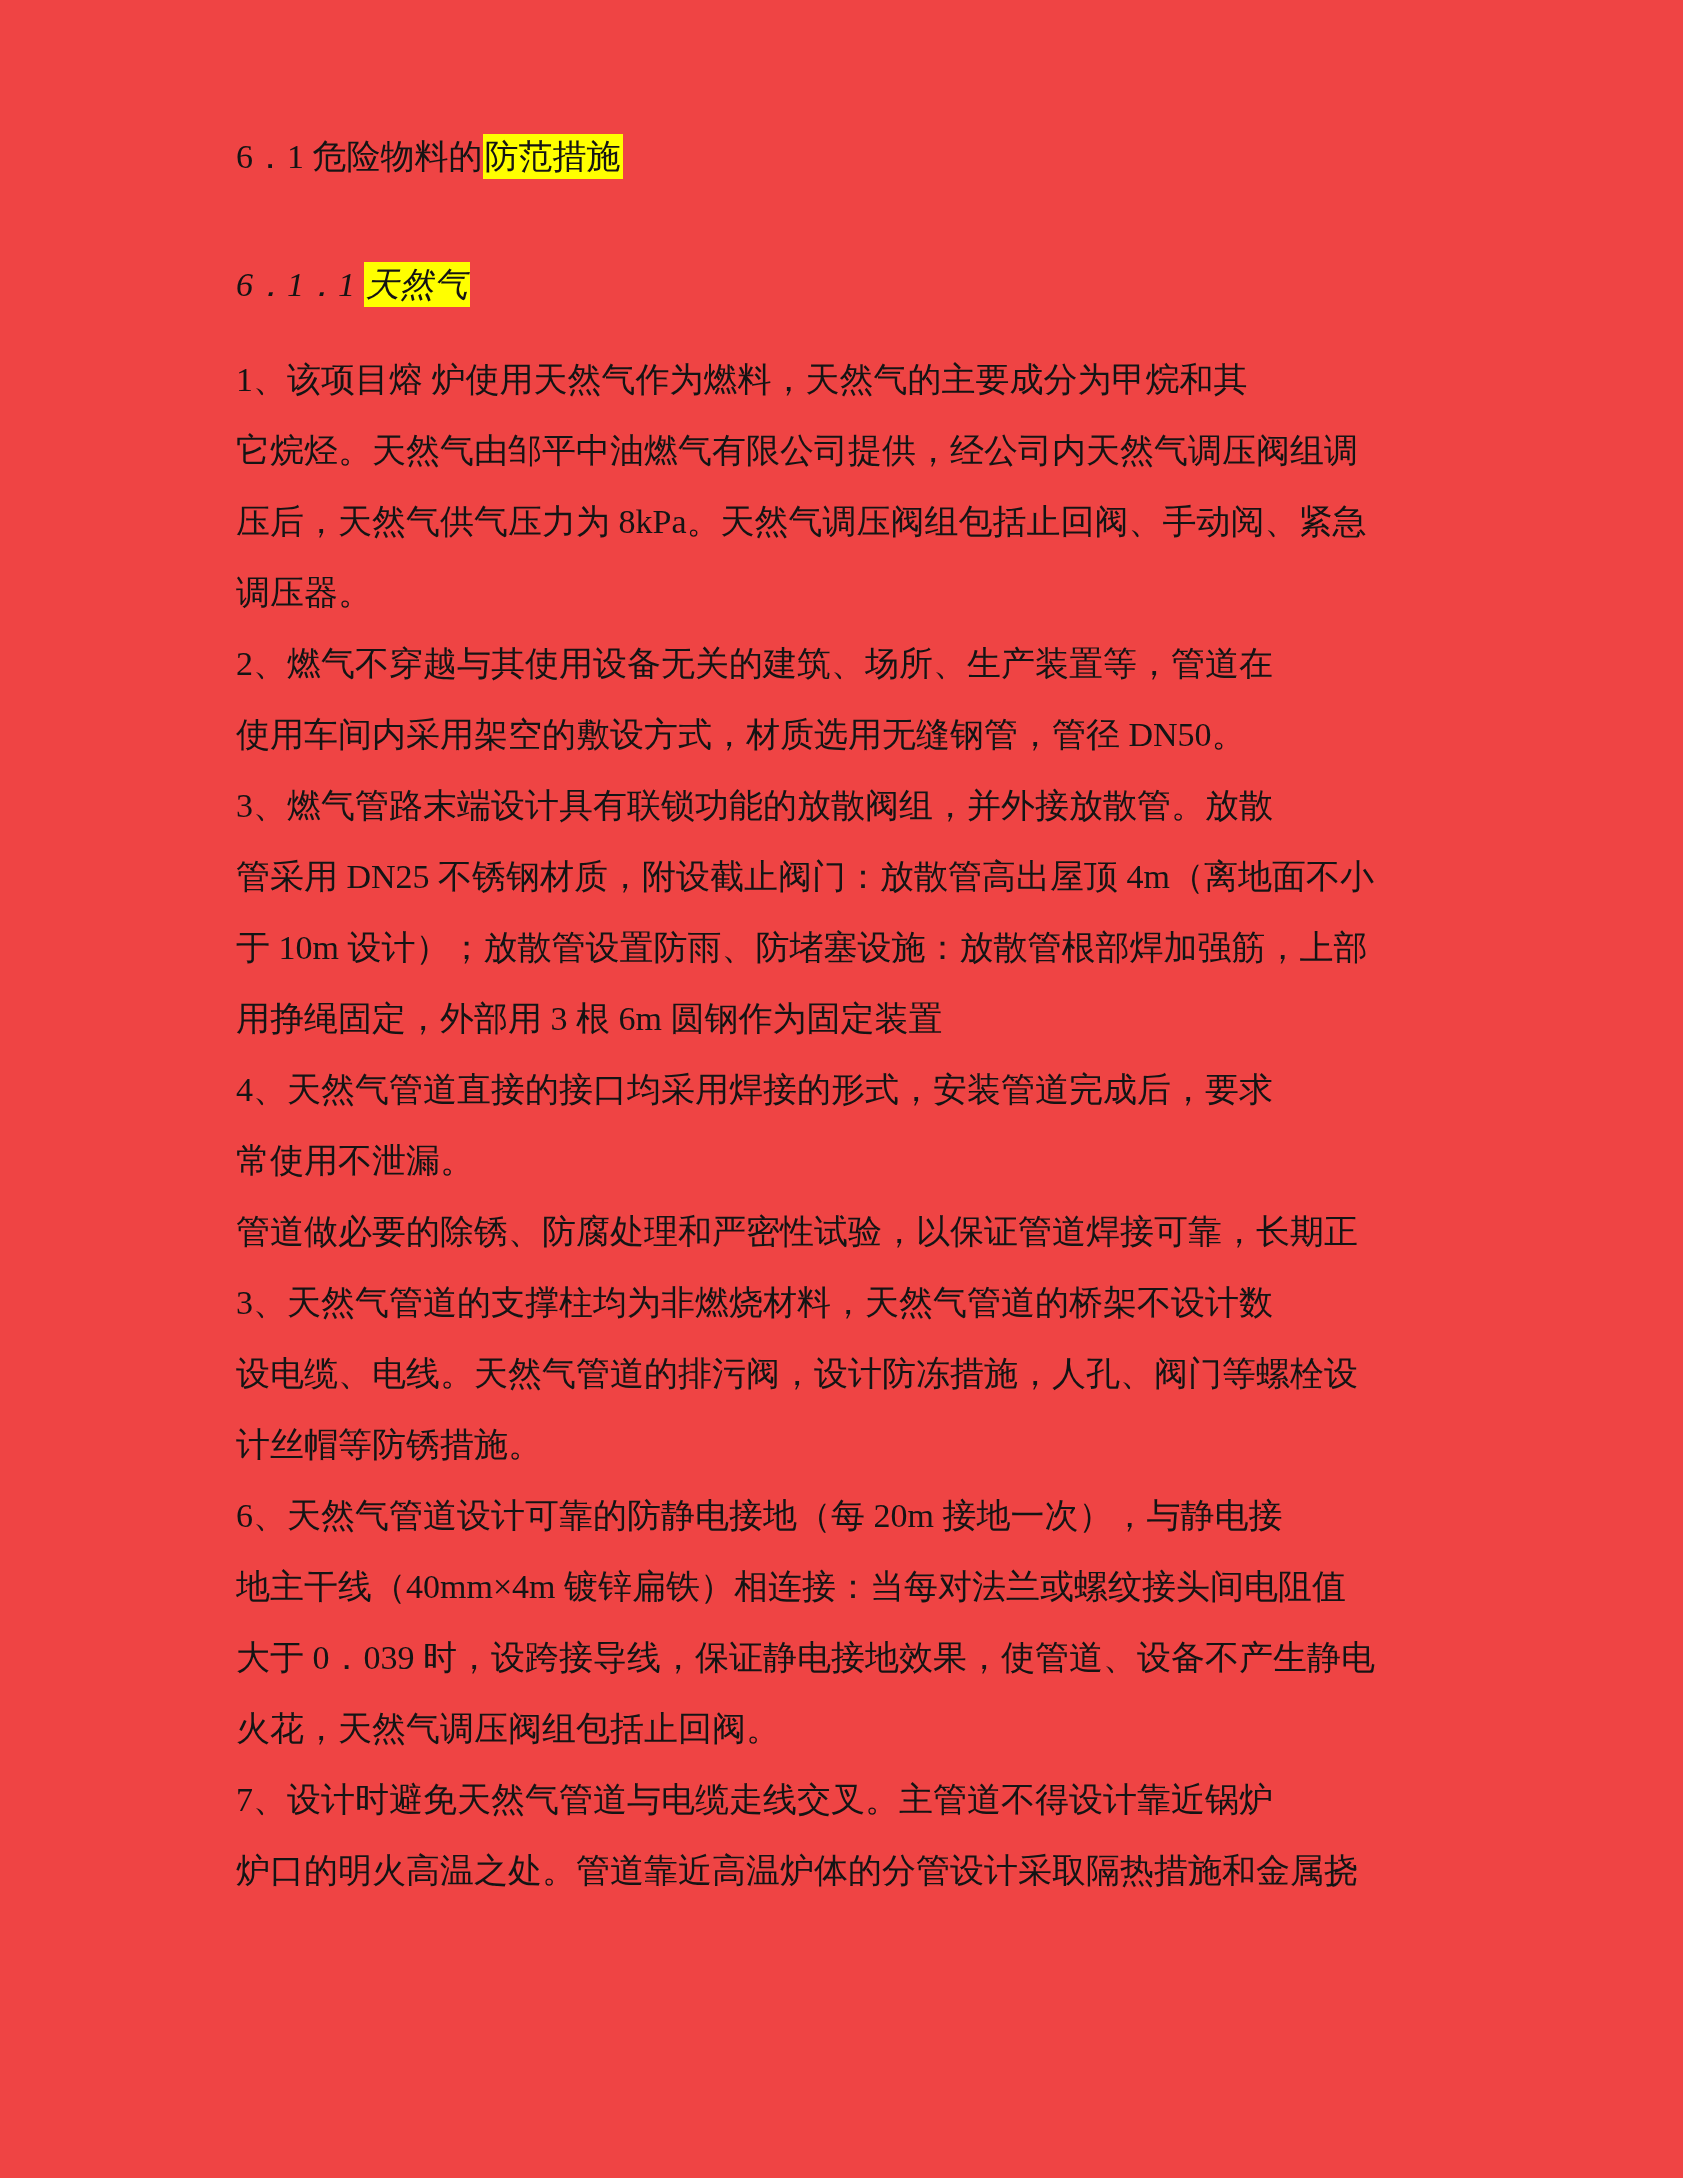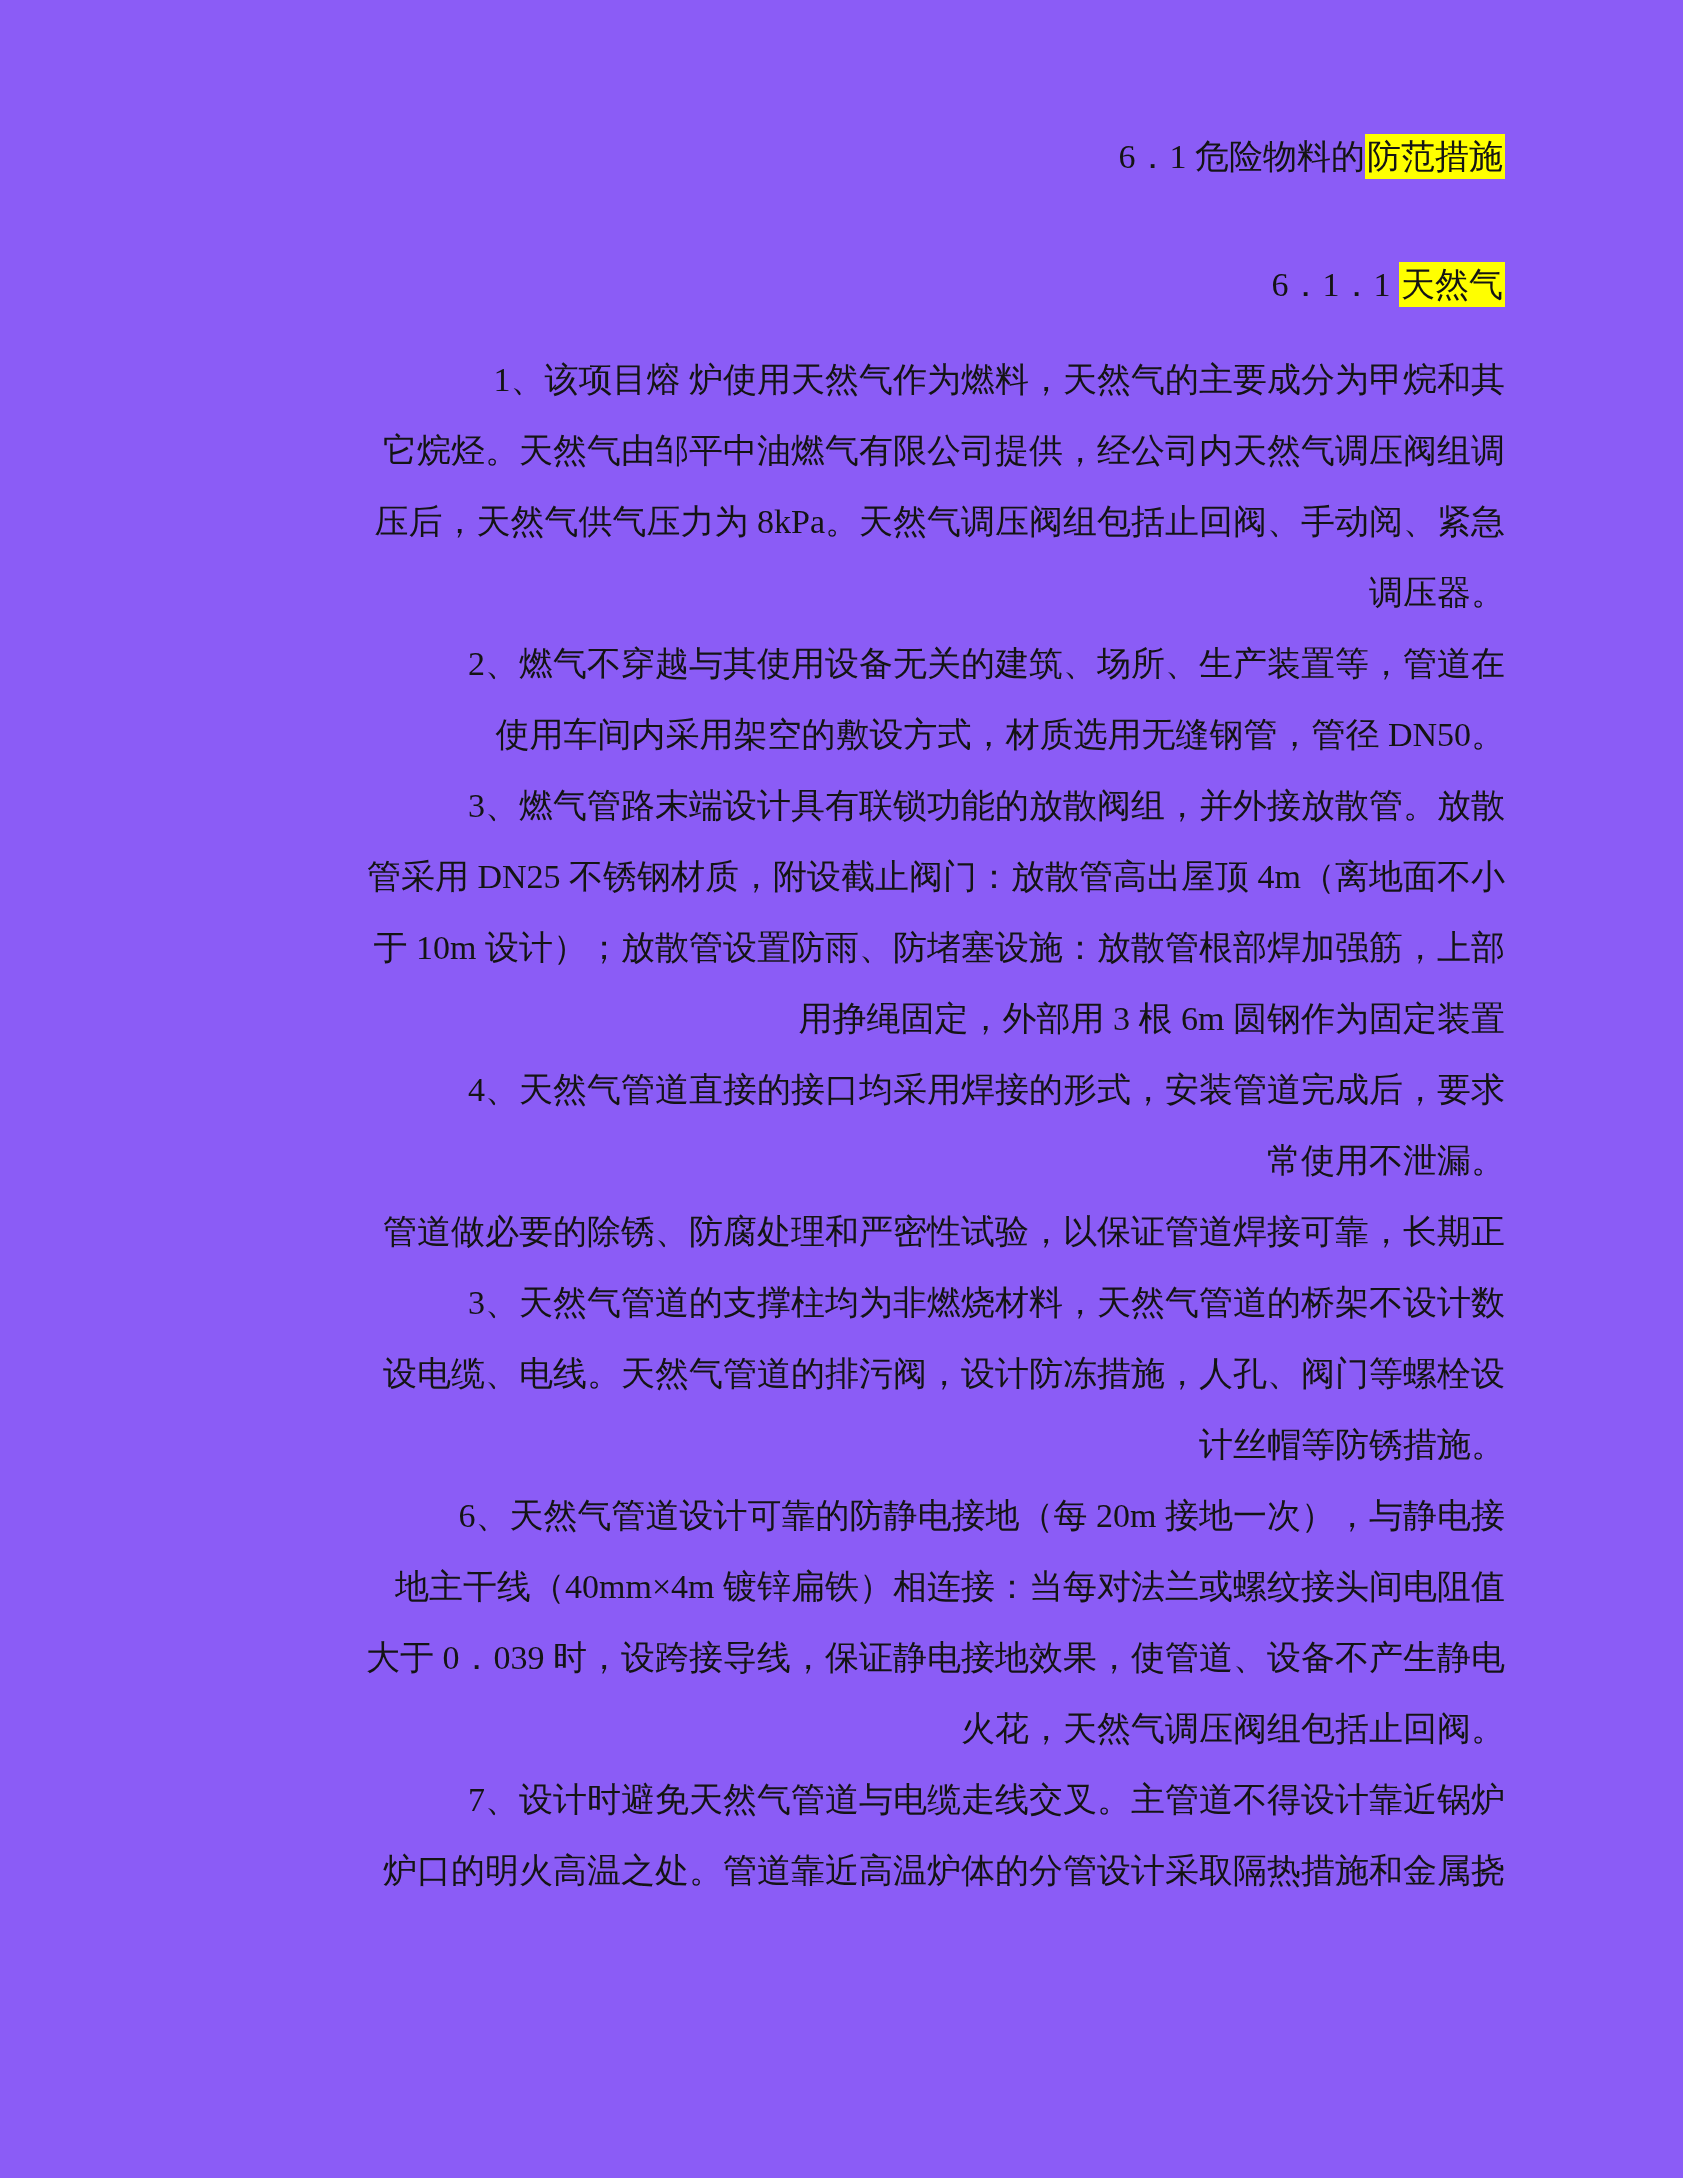--- a/index.html
+++ b/index.html
@@ -21,37 +21,38 @@
     font-size: 34px;
   }
   .heading {
     line-height: 71px;
     white-space: nowrap;
     font-weight: normal;
     margin: 0;
   }
   .heading-2 {
     margin-top: 57px;
+    font-style: italic;
   }
   .body-text {
     margin-top: 24px;
   }
   .line {
     line-height: 71px;
     white-space: nowrap;
   }
   .hl {
     background: #ffff00;
     padding: 4px 2px;
   }
 </style>
 </head>
 <body>
 
-<div class="page" style="background: #8b5cf6; color: rgb(20, 20, 20); text-align: right;">
+<div class="page" style="background: #ef4444; color: rgb(20, 20, 20);">
   <div class="doc">
 
     <div class="heading heading-1"><span>6．1 危险物料的</span><span class="hl" style="background: rgb(255, 255, 0);">防范措施</span></div>
 
     <div class="heading heading-2"><span>6．1．1 </span><span class="hl" style="background: rgb(255, 255, 0);">天然气</span></div>
 
     <div class="body-text">
         <div class="line">1、该项目熔 炉使用天然气作为燃料，天然气的主要成分为甲烷和其</div>
         <div class="line">它烷烃。天然气由邹平中油燃气有限公司提供，经公司内天然气调压阀组调</div>
         <div class="line">压后，天然气供气压力为 8kPa。天然气调压阀组包括止回阀、手动阅、紧急</div>

